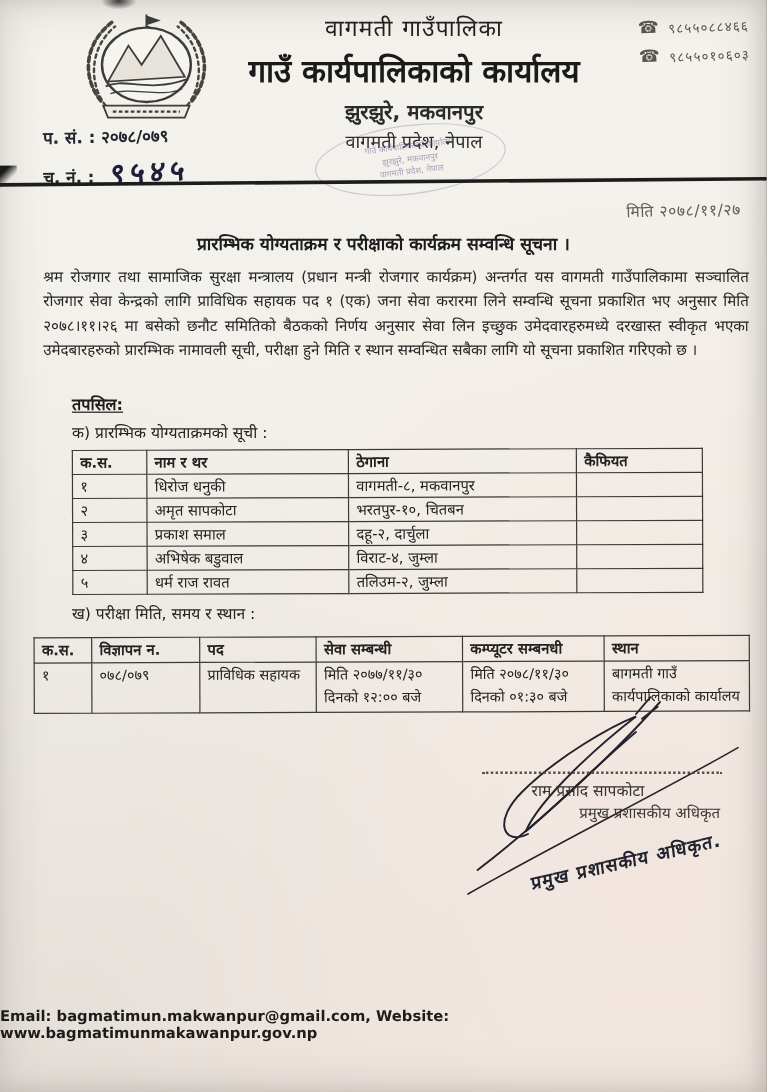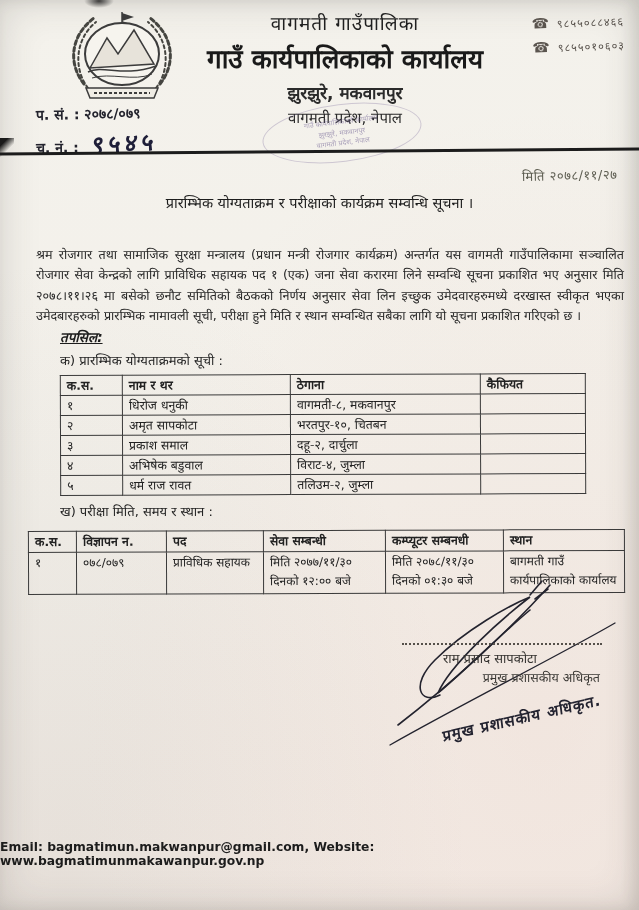--- a/index.html
+++ b/index.html
@@ -47,27 +47,27 @@
     display:flex; flex-direction:column; align-items:center; justify-content:center;
     font-size:7px; line-height:1.5; text-align:center; opacity:0.75; }
 
   .rule { position:absolute; left:-4px; top:150px; width:650px; height:3px;
     background:#1c1c1c; transform:rotate(-0.45deg); }
 
   .dateline { position:absolute; right:22px; top:166px; font-size:13px; color:#5e5e52;
     transform:rotate(-1.2deg); letter-spacing:0.5px; }
 
   .doc-title { position:absolute; left:0; top:192px; width:100%; text-align:center;
-    font-size:14.5px; font-weight:normal; color:#1d1d1d; }
+    font-size:14.5px; font-weight:bold; color:#1d1d1d; }
 
   .bodytext { position:absolute; left:36px; top:221px; width:588px;
-    font-size:12.6px; line-height:1.62; text-align:justify; color:#262626;margin-top:24px; }
+    font-size:12.6px; line-height:1.62; text-align:justify; color:#262626; }
 
   .tapasil { position:absolute; left:60px; top:328px; font-size:13.5px; font-weight:bold;
-    text-decoration:underline; color:#1d1d1d;font-style:italic; }
+    text-decoration:underline; color:#1d1d1d; }
   .sec-a { position:absolute; left:60px; top:351px; font-size:13px; color:#242424; }
   .sec-b { position:absolute; left:60px; top:502px; font-size:13px; color:#242424; }
 
   table { border-collapse:collapse; table-layout:fixed; background:transparent; }
   th, td { border:1.5px solid #3a3a3a; font-size:12.3px; padding:1px 6px;
     text-align:left; vertical-align:top; color:#222; white-space:nowrap; overflow:hidden;margin-left:17px; }
   th { font-weight:bold; }
   .t1 { position:absolute; left:60px; top:374px; width:525px; transform:rotate(-0.2deg); }
   .t1 th, .t1 td { height:19px; }
   .t2 { position:absolute; left:28px; top:530px; width:596px; transform:rotate(-0.2deg); }

